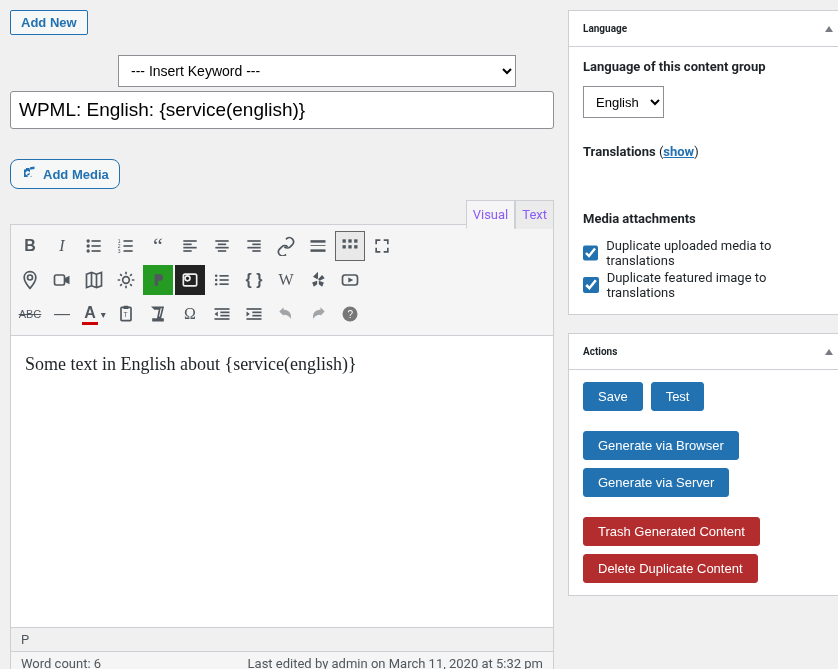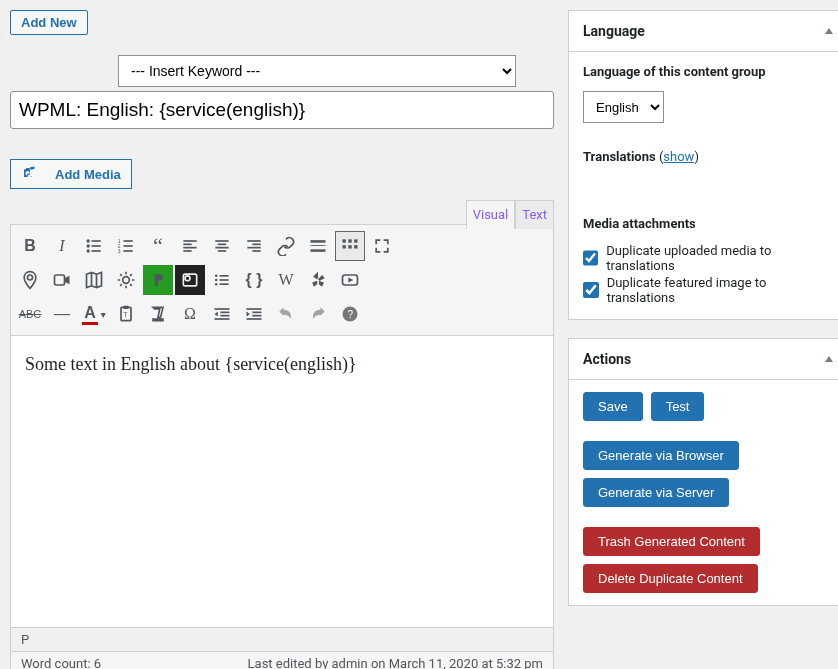--- a/index.html
+++ b/index.html
@@ -60,28 +60,28 @@
   border: 1px solid #8c8f94;
   border-radius: 3px;
   background: #fff;
 }
 .add-media-row {
   margin-top: 30px;
 }
 .btn-add-media {
   display: inline-flex;
   align-items: center;
-  gap: 16px;
+  gap: 4px;
   border: 1px solid #2271b1;
   background: #f6f7f7;
   color: #2271b1;
   padding: 5px 10px;
   font-size: 13px;
   cursor: pointer;
-  border-radius: 0;
+  border-radius: 8px;
   font-weight: 600;
 }
 .btn-add-media svg {
   width: 18px;
   height: 18px;
   fill: #2271b1;
 }
 .editor-wrap {
   margin-top: 6px;
 }
@@ -191,21 +191,21 @@
 }
 .metabox-head {
   display: flex;
   justify-content: space-between;
   align-items: center;
   padding: 12px 14px;
   border-bottom: 1px solid #ccd0d4;
   cursor: pointer;
 }
 .metabox-head h2 {
-  font-size: 14px;
+  font-size: 10px;
   font-weight: 700;
 }
 .toggle-arrow {
   width: 0;
   height: 0;
   border-left: 4px solid transparent;
   border-right: 4px solid transparent;
   border-bottom: 6px solid #787c82;
 }
 .metabox-body {
@@ -224,21 +224,21 @@
   background: #fff;
 }
 .trans-row {
   margin-top: 26px;
   font-weight: 700;
   font-size: 13px;
 }
 .trans-row a {
   color: #2271b1;
   text-decoration: underline;
-  font-weight: 400;
+  font-weight: 700;
 }
 .media-att {
   margin-top: 52px;
   font-weight: 700;
   font-size: 13px;
   margin-bottom: 12px;
 }
 .chk-row {
   display: flex;
   align-items: center;

